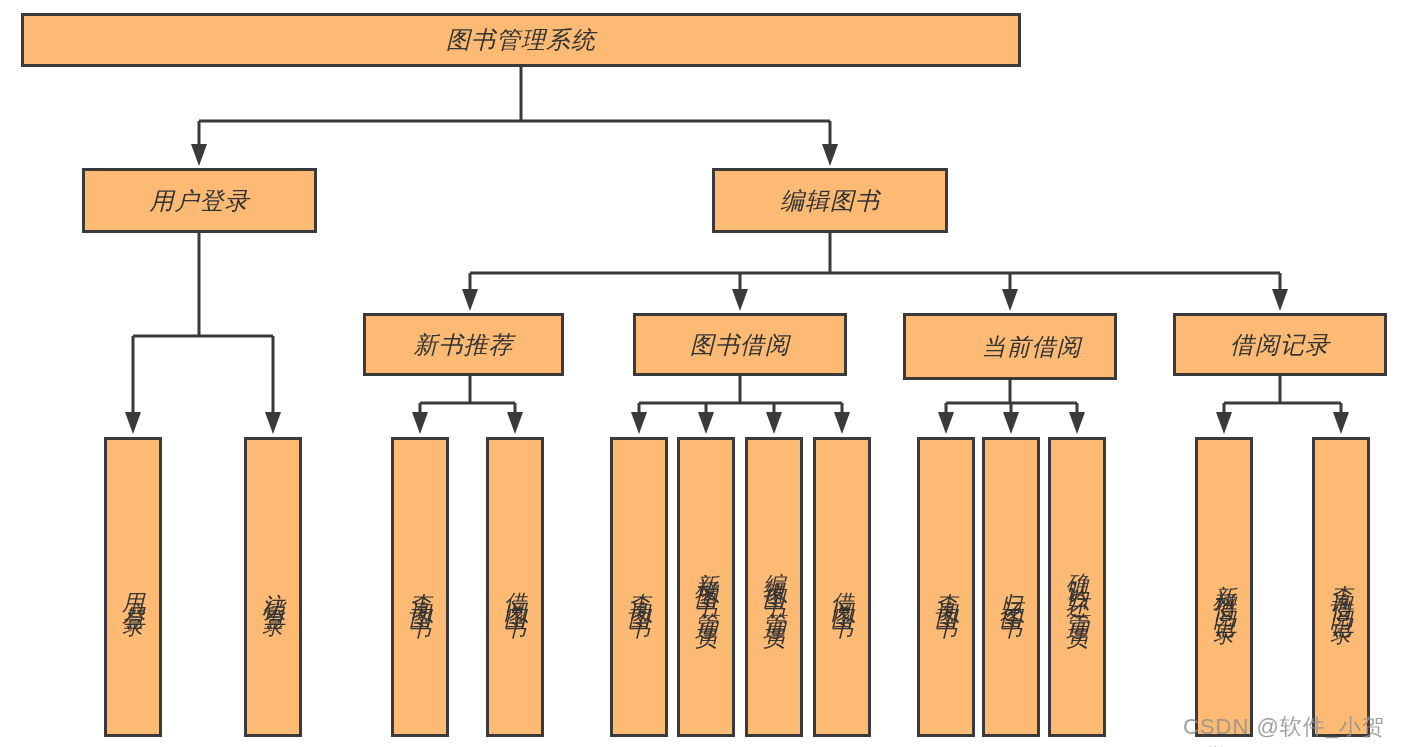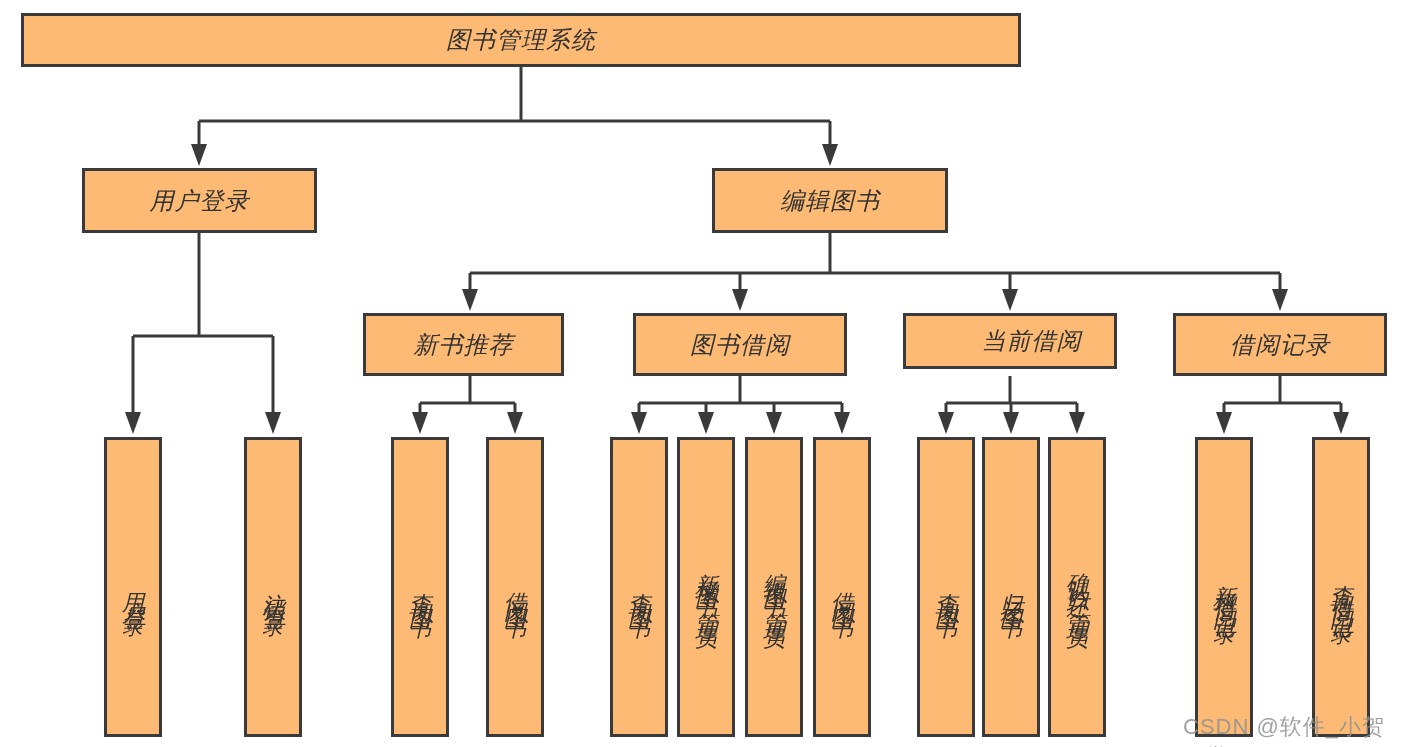--- a/index.html
+++ b/index.html
@@ -97,21 +97,21 @@
   <div class="node h" style="left:712px;top:168px;width:236px;height:65px;">
     <span>编辑图书</span>
   </div>
 
   <div class="node h" style="left:363px;top:313px;width:201px;height:63px;">
     <span>新书推荐</span>
   </div>
   <div class="node h" style="left:633px;top:313px;width:214px;height:63px;">
     <span>图书借阅</span>
   </div>
-  <div class="node h" style="left:903px;top:313px;width:214px;height:56px;padding-left:43px;">
+  <div class="node h" style="left:903px;top:313px;width:214px;height:67px;padding-left:43px;">
     <span>当前借阅</span>
   </div>
   <div class="node h" style="left:1173px;top:313px;width:214px;height:63px;">
     <span>借阅记录</span>
   </div>
 
   <div class="node leaf" style="left:104px;">
     <span class="vtext">用户登录</span>
   </div>
   <div class="node leaf" style="left:244px;">

